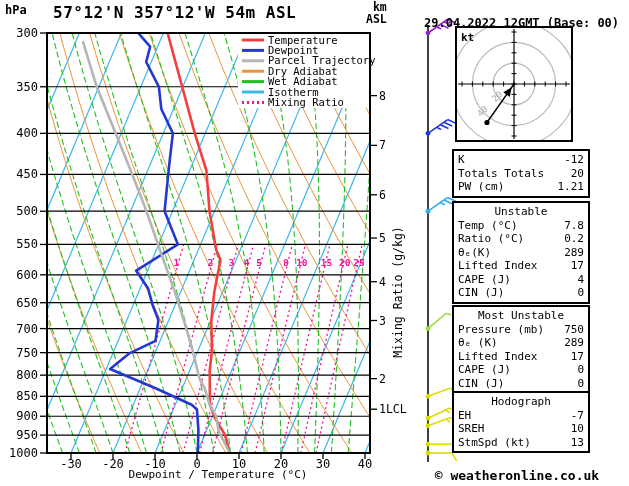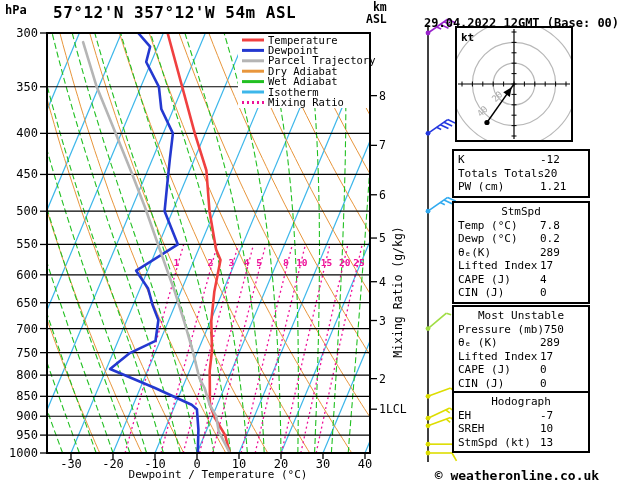--- a/index.html
+++ b/index.html
@@ -18,21 +18,21 @@
        font-size:13px;font-weight:bold;}
   .panel{position:absolute;left:452px;width:138px;border:2px solid #000;background:#fff;
        padding:2px 4px;box-sizing:border-box;font-size:11px;line-height:13.5px;}
   .panel-indices{top:149px;}
   .panel-surface{top:201px;}
   .panel-most-unstable{top:305px;}
   .panel-hodograph{top:391px;}
   .ptitle{text-align:center;}
   .prow{display:flex;}
   .plabel{flex:1;white-space:pre;}
-  .pvalue{width:44px;white-space:pre;}
+  .pvalue{width:44px;white-space:pre;text-align:right;}
 </style>
 </head>
 <body>
 
 <div class="canvas">
   <svg id="chart" width="629" height="486">
       <defs>
         <clipPath id="plotclip">
           <rect x="47" y="33" width="323" height="420"></rect>
         </clipPath>
@@ -343,27 +343,27 @@
         <div class="prow">
           <span class="plabel">Totals Totals</span>
           <span class="pvalue">20</span>
         </div>
         <div class="prow">
           <span class="plabel">PW (cm)</span>
           <span class="pvalue">1.21</span>
         </div>
       </div>
       <div class="panel panel-surface">
-        <div class="ptitle">StmSpd</div>
+        <div class="ptitle">Unstable</div>
         <div class="prow">
           <span class="plabel">Temp (°C)</span>
           <span class="pvalue">7.8</span>
         </div>
         <div class="prow">
-          <span class="plabel">Dewp (°C)</span>
+          <span class="plabel">Ratio (°C)</span>
           <span class="pvalue">0.2</span>
         </div>
         <div class="prow">
           <span class="plabel">θₑ(K)</span>
           <span class="pvalue">289</span>
         </div>
         <div class="prow">
           <span class="plabel">Lifted Index</span>
           <span class="pvalue">17</span>
         </div>

